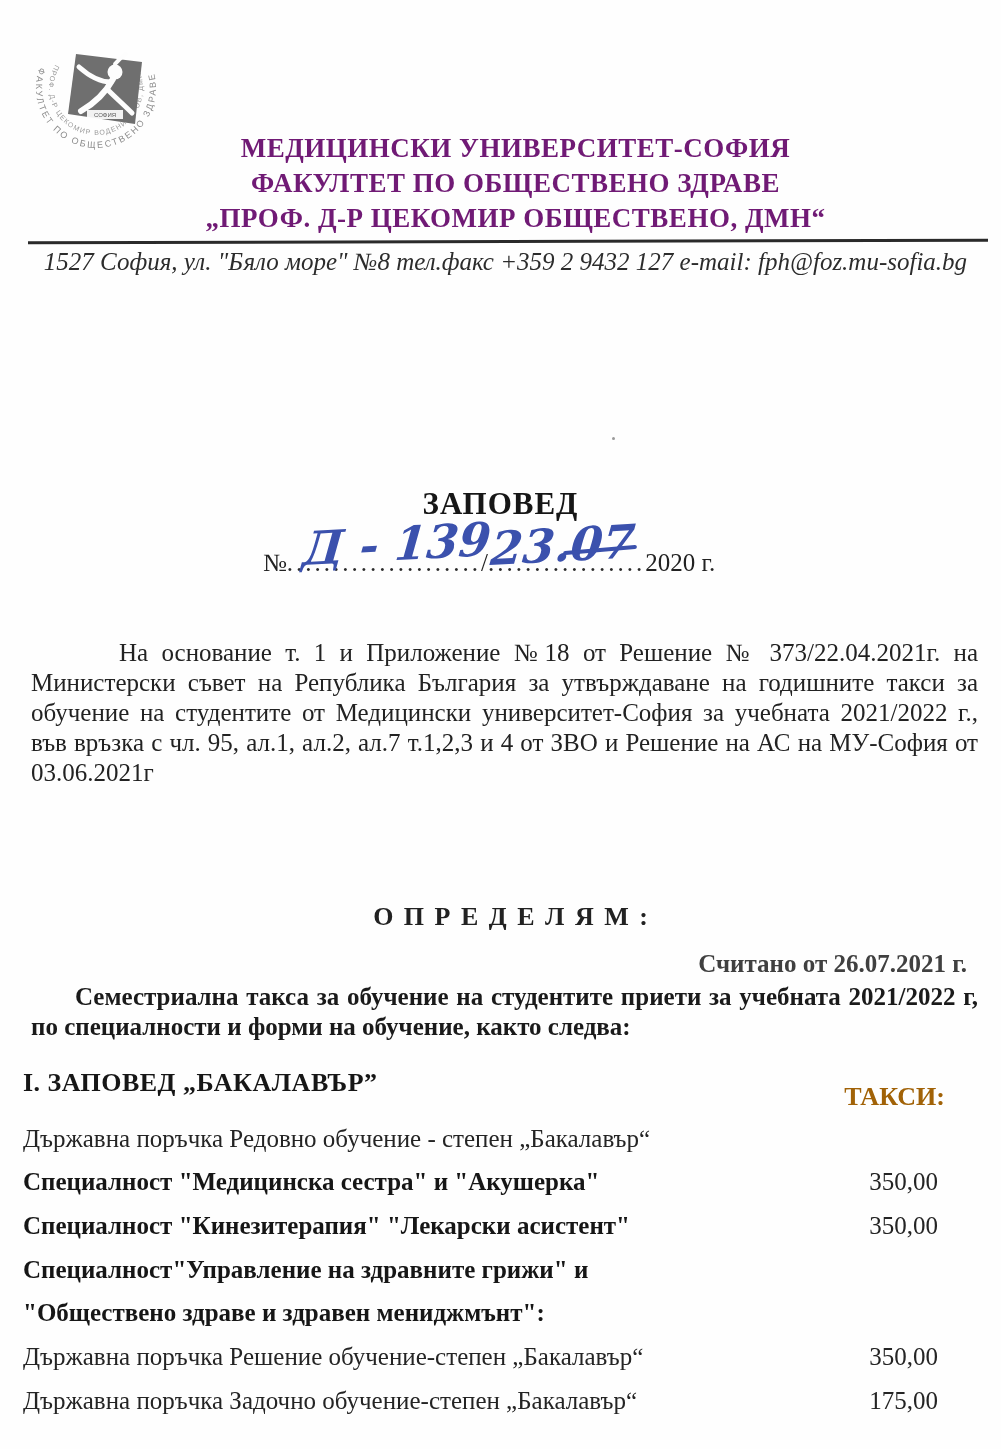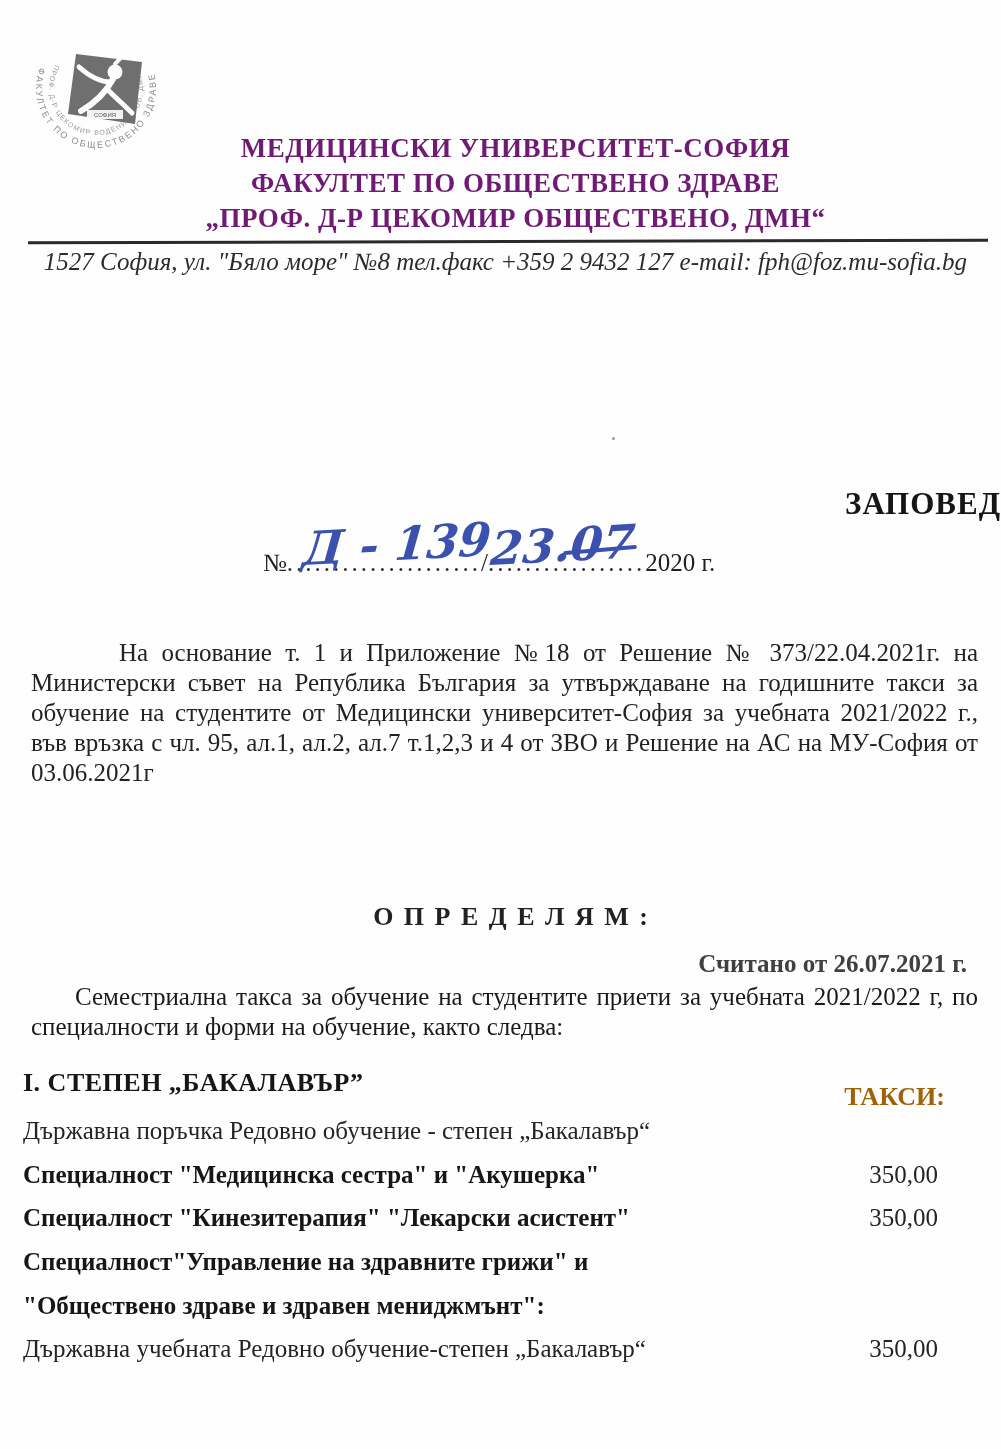--- a/index.html
+++ b/index.html
@@ -62,21 +62,21 @@
     color: #2c2c2c;
     white-space: nowrap;
   }
 
   
   .order-title {
     position: absolute;
     left: 0;
     right: 0;
     top: 486px;
-    text-align: right;
+    text-align: center;
     font-weight: bold;
     font-size: 31px;
     letter-spacing: 1px;
     color: #161616;
   }
   .order-number {
     position: absolute;
     left: 263px;
     top: 540px;
     font-size: 25px;
@@ -118,21 +118,21 @@
     position: absolute;
     left: 23px;
     right: 23px;
     font-size: 25px;
     line-height: 30px;
     text-align: justify;
     color: #222;
     margin-left: 8px;
   }
   .para1 { top: 638px; text-indent: 88px; }
-  .para2 { top: 982px; text-indent: 44px; font-weight: normal; color: #1a1a1a; }
+  .para2 { top: 982px; text-indent: 44px; font-weight: bold; color: #1a1a1a; }
 
   .determine {
     position: absolute;
     left: 0;
     right: 0;
     top: 902px;
     text-align: center;
     font-weight: bold;
     font-size: 26px;
     word-spacing: 4px;
@@ -171,21 +171,21 @@
     color: #a16207;
   }
   .fee-table {
     position: absolute;
     left: 23px;
     right: 23px;
     top: 1109px;
   }
   .fee-row {
     display: flex;
-    align-items: center;
+    align-items: flex-end;
     height: 43.7px;
     font-size: 25px;
     color: #242424;
   }
   .fee-row .label { flex: 1; white-space: nowrap; }
   .fee-row .amount {
     width: 140px;
     text-align: right;
     padding-right: 40px;
     box-sizing: border-box;
@@ -255,21 +255,21 @@
 
   <div class="para para1">На основание т. 1 и Приложение №18 от Решение № 373/22.04.2021г. на Министерски съвет на Република България за утвърждаване на годишните такси за обучение на студентите от Медицински университет-София за учебната 2021/2022 г., във връзка с чл. 95, ал.1, ал.2, ал.7 т.1,2,3 и 4 от ЗВО и Решение на АС на МУ-София от 03.06.2021г</div>
 
   <div class="determine">О П Р Е Д Е Л Я М :</div>
 
   <div class="effective">Считано от 26.07.2021 г.</div>
 
   <div class="para para2">Семестриална такса за обучение на студентите приети за учебната 2021/2022 г, по специалности и форми на обучение, както следва:</div>
 
   <div class="section-row">
-    <span class="section-title">I. СТЕПЕН „БАКАЛАВЪР”</span>
+    <span class="section-title">I. ЗАПОВЕД „БАКАЛАВЪР”</span>
     <span class="fees-header">ТАКСИ:</span>
   </div>
 
   <div class="fee-table">
     <div class="fee-row">
       <span class="label">Държавна поръчка Редовно обучение - степен „Бакалавър“</span>
       <span class="amount"></span>
     </div>
     <div class="fee-row bold">
       <span class="label">Специалност "Медицинска сестра" и "Акушерка"</span>
@@ -281,18 +281,22 @@
     </div>
     <div class="fee-row bold">
       <span class="label">Специалност"Управление на здравните грижи" и</span>
       <span class="amount"></span>
     </div>
     <div class="fee-row bold">
       <span class="label">"Обществено здраве и здравен мениджмънт":</span>
       <span class="amount"></span>
     </div>
     <div class="fee-row">
-      <span class="label">Държавна учебната Редовно обучение-степен „Бакалавър“</span>
+      <span class="label">Държавна поръчка Решение обучение-степен „Бакалавър“</span>
       <span class="amount">350,00</span>
     </div>
+    <div class="fee-row">
+      <span class="label">Държавна поръчка Задочно обучение-степен „Бакалавър“</span>
+      <span class="amount">175,00</span>
+    </div>
   </div>
 
 </div>
 
 </body></html>

